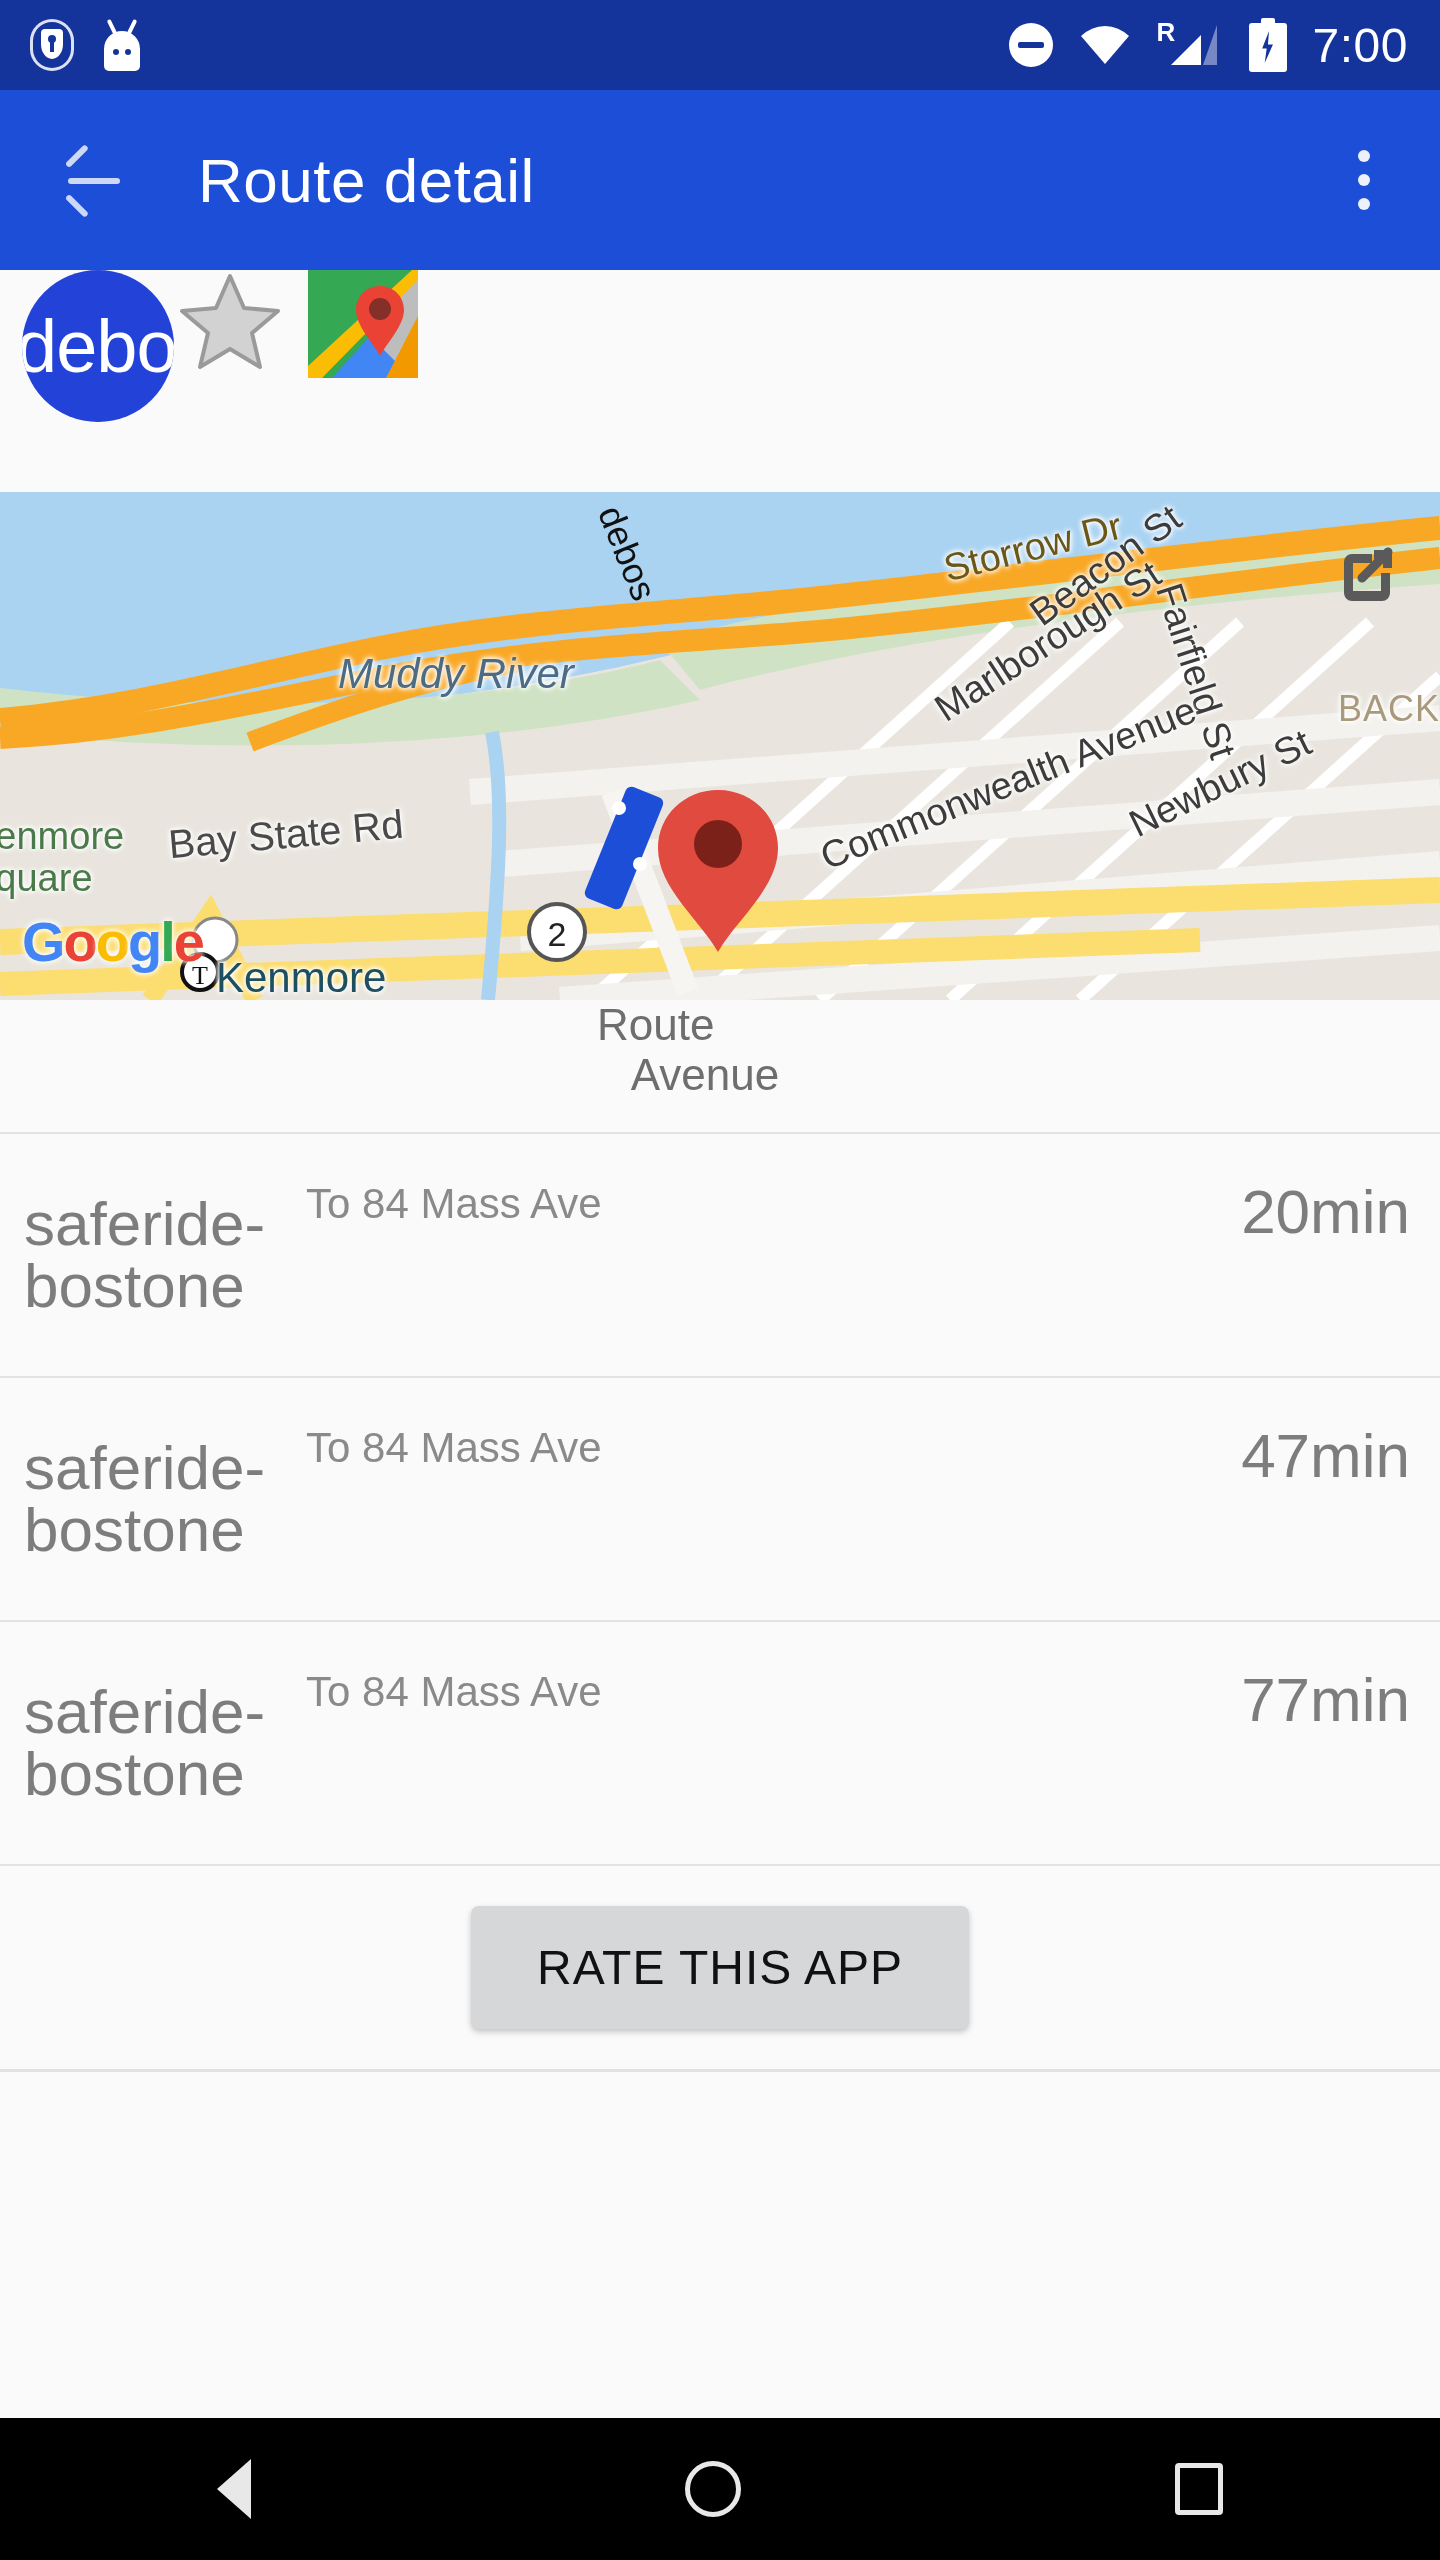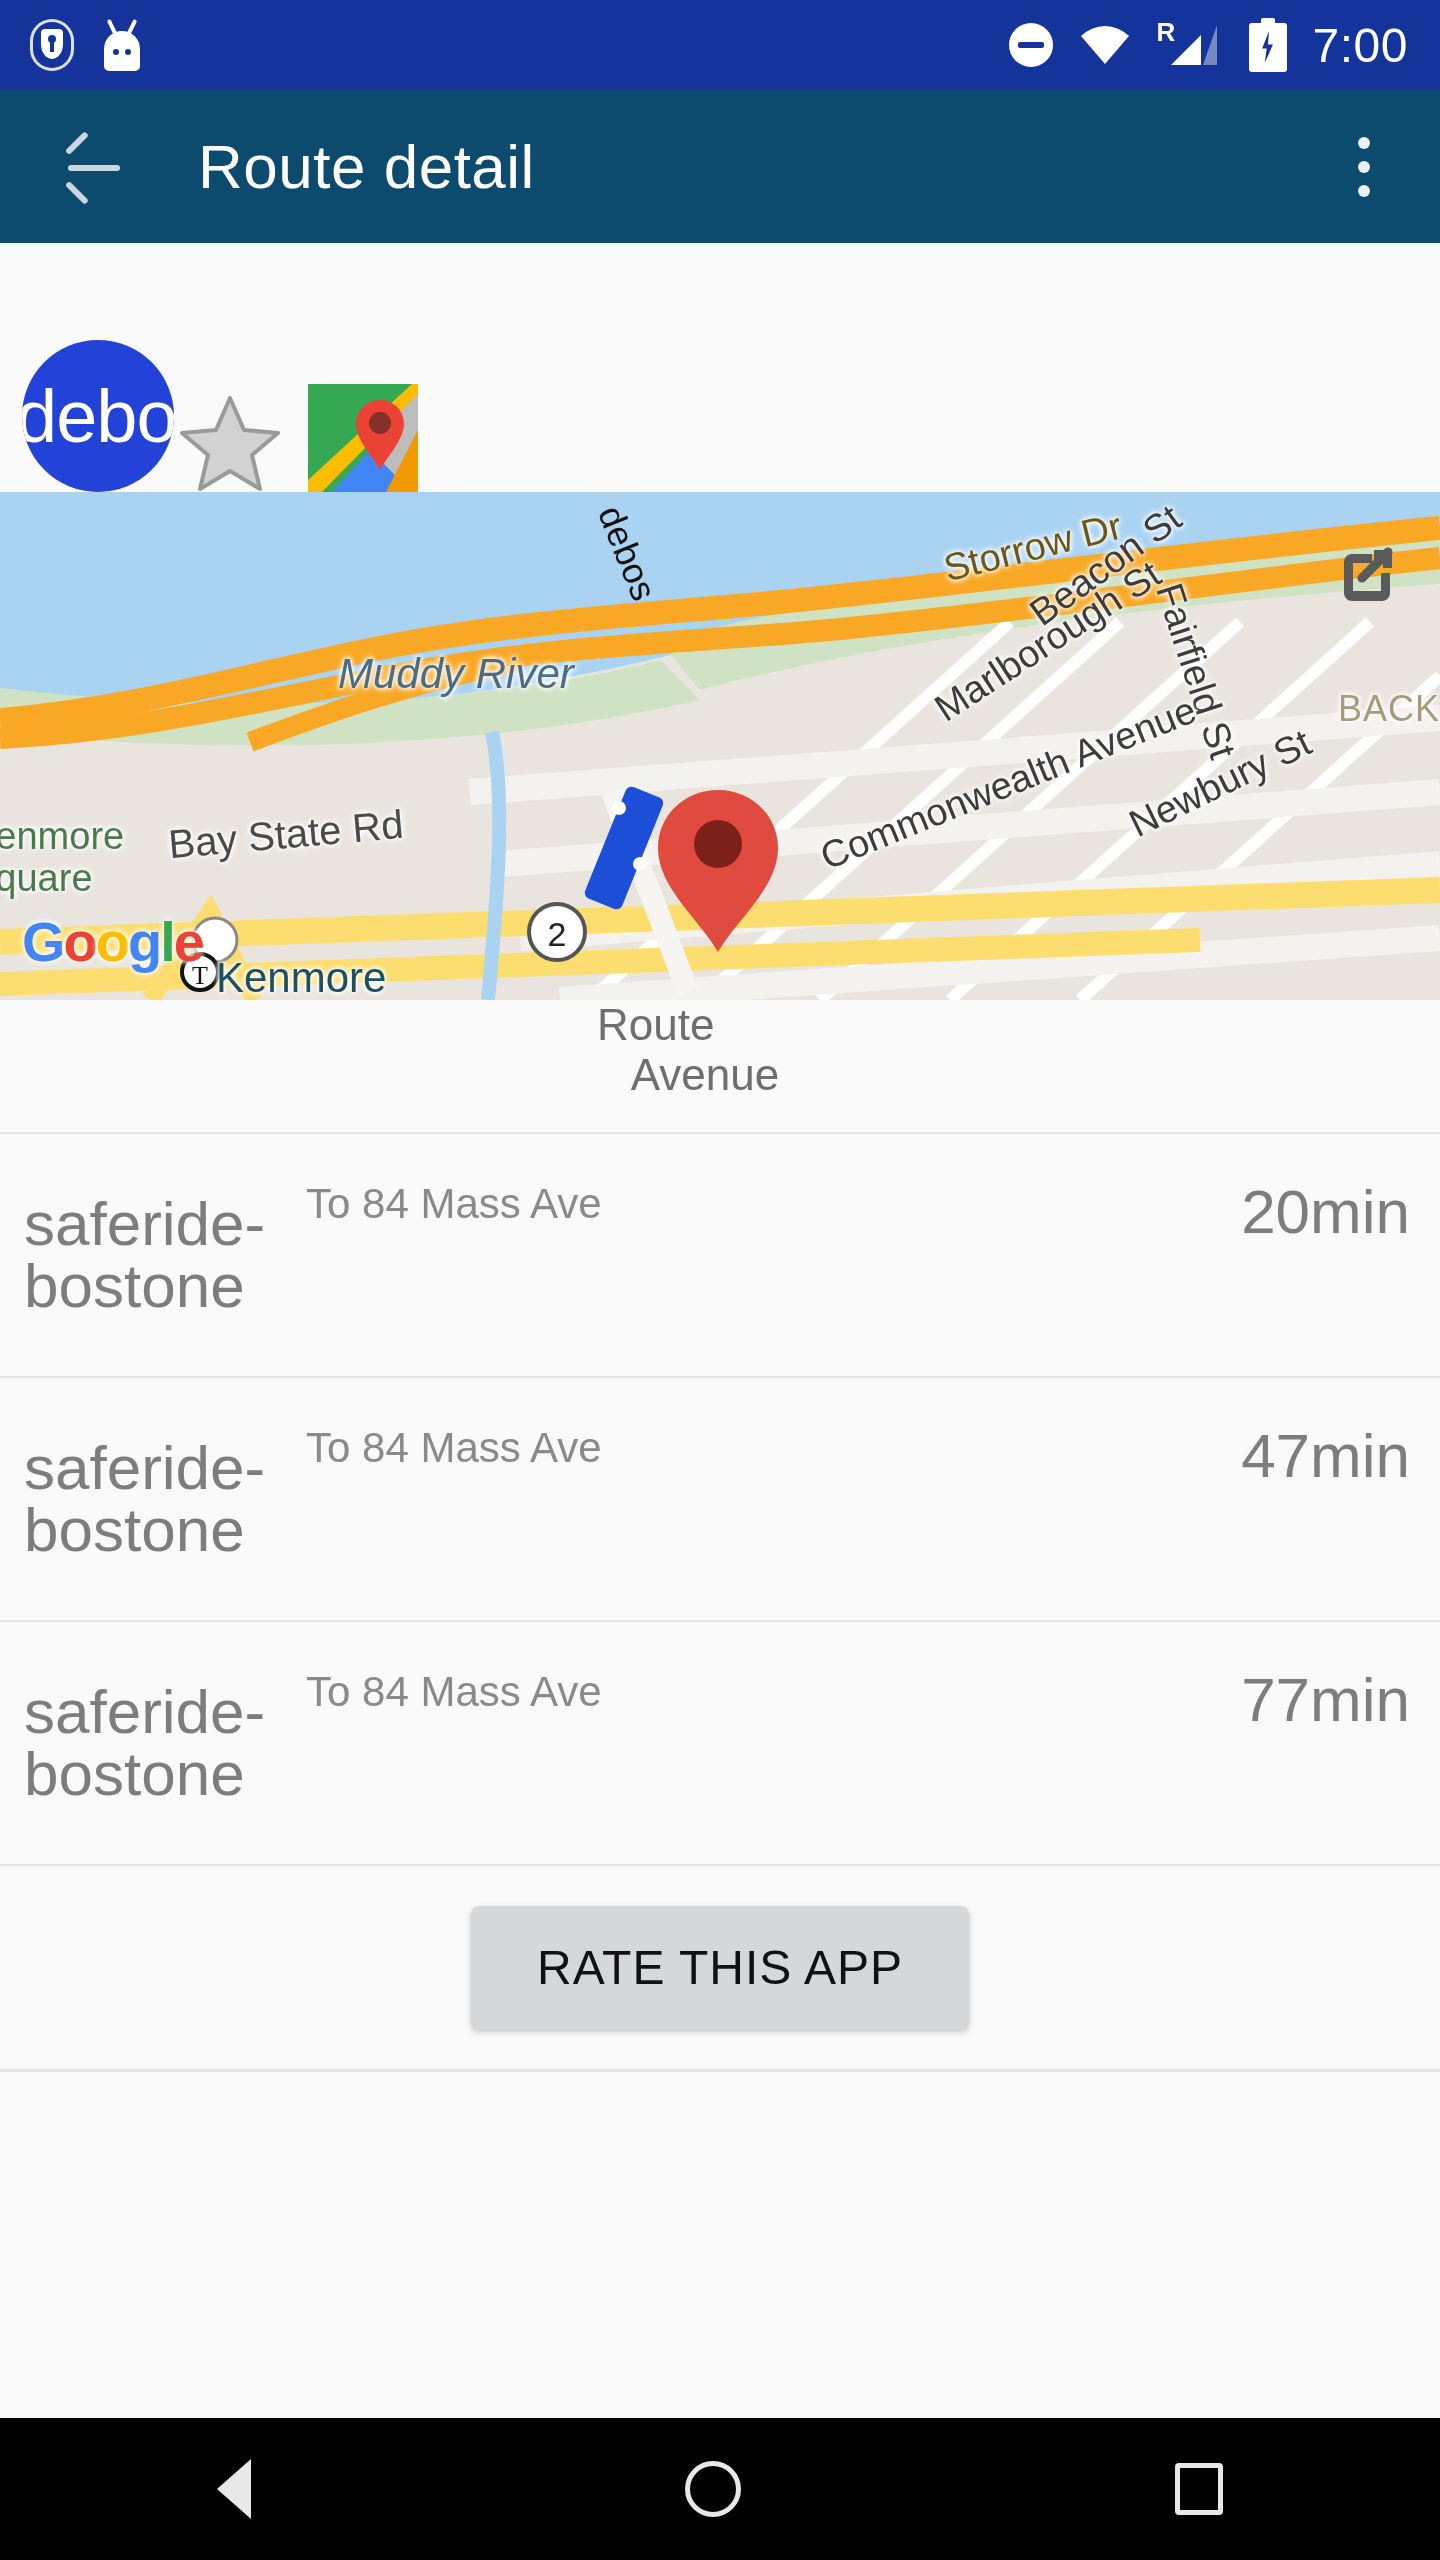--- a/index.html
+++ b/index.html
@@ -65,42 +65,42 @@
   .ic-batt { width:38px; height:54px; position:relative; }
   .ic-batt .body { position:absolute; left:0; top:5px; width:38px; height:49px; background:#fff; border-radius:3px; }
   .ic-batt .cap { position:absolute; left:12px; top:0; width:14px; height:7px; background:#fff; border-radius:2px 2px 0 0; }
   .ic-batt .bolt {
     position:absolute; left:10px; top:13px; width:18px; height:32px; background:#14349c;
     clip-path: polygon(58% 0, 20% 55%, 45% 55%, 34% 100%, 80% 42%, 52% 42%);
   }
 
   
   .appbar {
-    position:absolute; top:90px; left:0; width:1440px; height:153px;
-    background:#0c4a6e; display:flex; align-items:center;
+    position:absolute; top:90px; left:0; width:1440px; height:180px;
+    background:#1d4ed8; display:flex; align-items:center;
   }
   .backarrow {
     width:58px; height:58px; margin-left:64px; position:relative; opacity:.78;
   }
   .backarrow .shaft { position:absolute; left:4px; top:27px; width:52px; height:6px; background:#fff; border-radius:3px; }
   .backarrow .a1 { position:absolute; left:3px; top:12px; width:28px; height:6px; background:#fff; border-radius:3px; transform:rotate(-45deg); transform-origin:left center; }
   .backarrow .a2 { position:absolute; left:3px; top:42px; width:28px; height:6px; background:#fff; border-radius:3px; transform:rotate(45deg); transform-origin:left center; }
   .appbar-title {
     color:#fff; font-size:62px; margin-left:76px; letter-spacing:0.5px;
   }
   .overflow {
     position:absolute; right:70px; top:50%; transform:translateY(-50%);
     display:flex; flex-direction:column; gap:12px; opacity:.92;
   }
   .overflow i { display:block; width:12px; height:12px; border-radius:50%; background:#fff; }
 
   
   .stopheader {
     position:absolute; top:270px; left:0; width:1440px; height:222px;
-    background:#fafafa; display:flex; align-items:flex-end; padding:0 22px;
+    background:#fafafa; display:flex; align-items:flex-start; padding:0 22px;
   }
   .avatar {
     width:152px; height:152px; border-radius:50%; background:#2342d8;
     flex:0 0 152px; overflow:hidden; position:relative; margin-right:4px;
   }
   .avatar span {
     position:absolute; left:-6px; top:50%; transform:translateY(-50%);
     color:#fff; font-size:74px; white-space:nowrap; letter-spacing:-1px;
   }
   .stoptitle {

